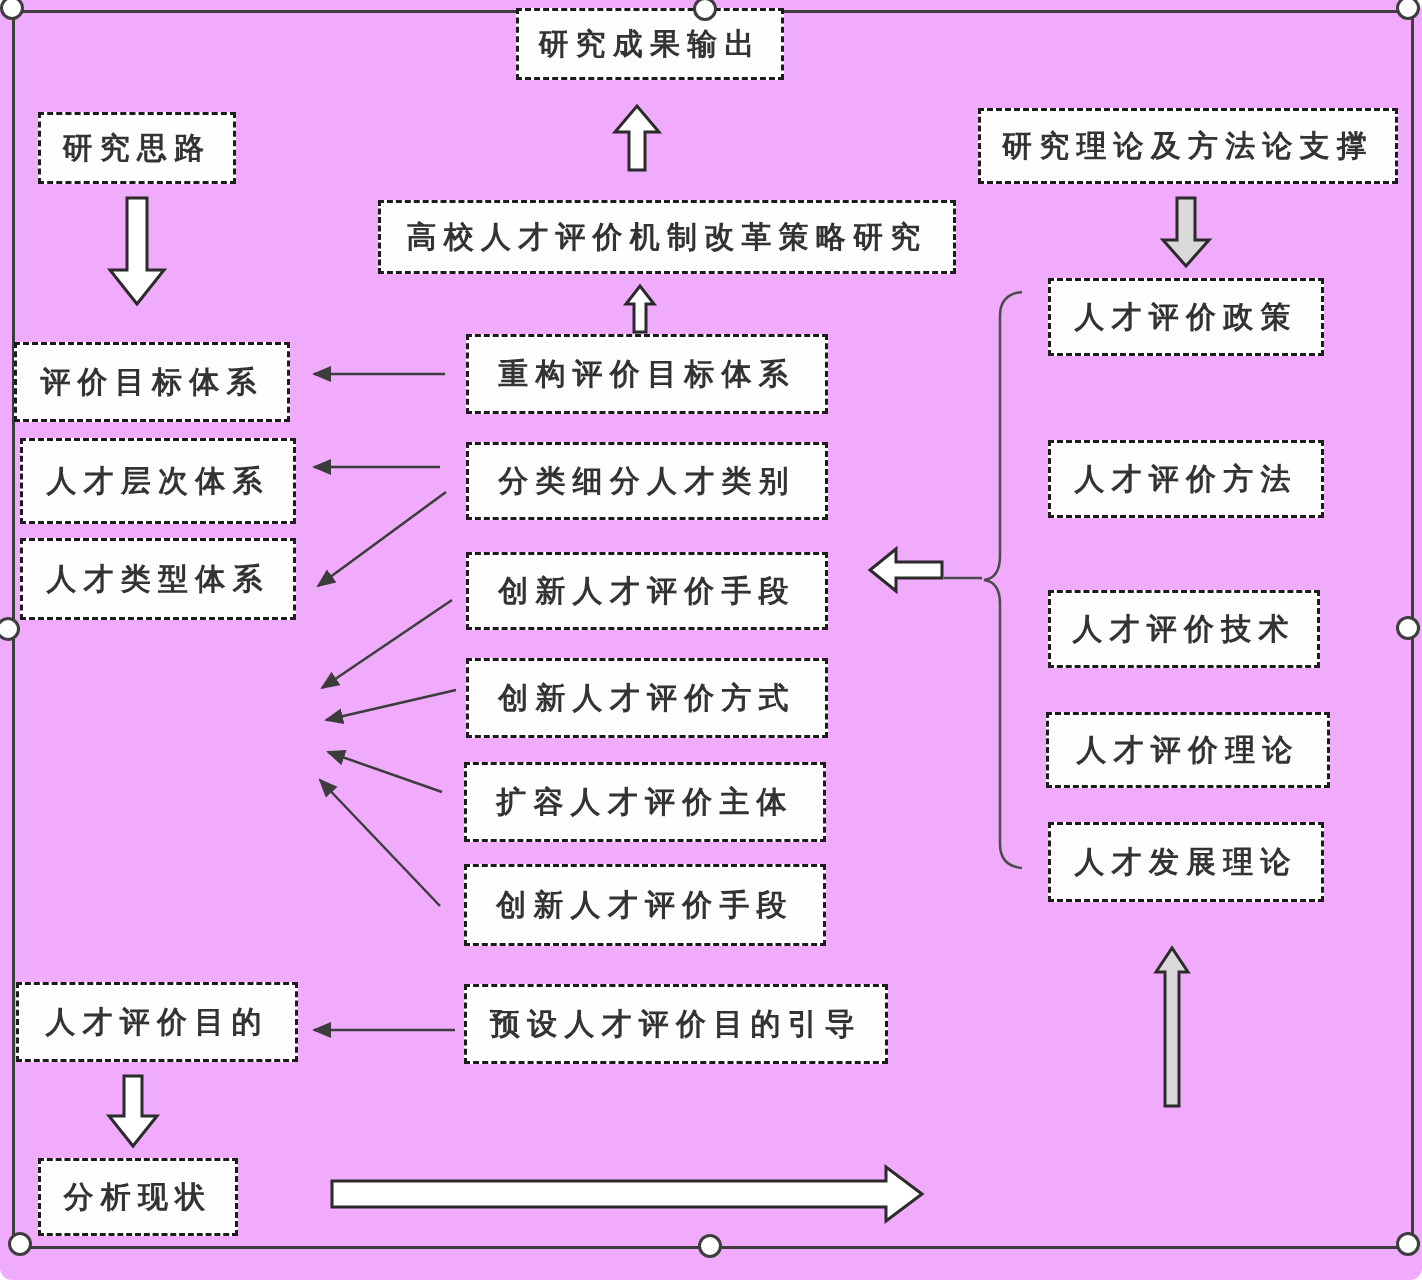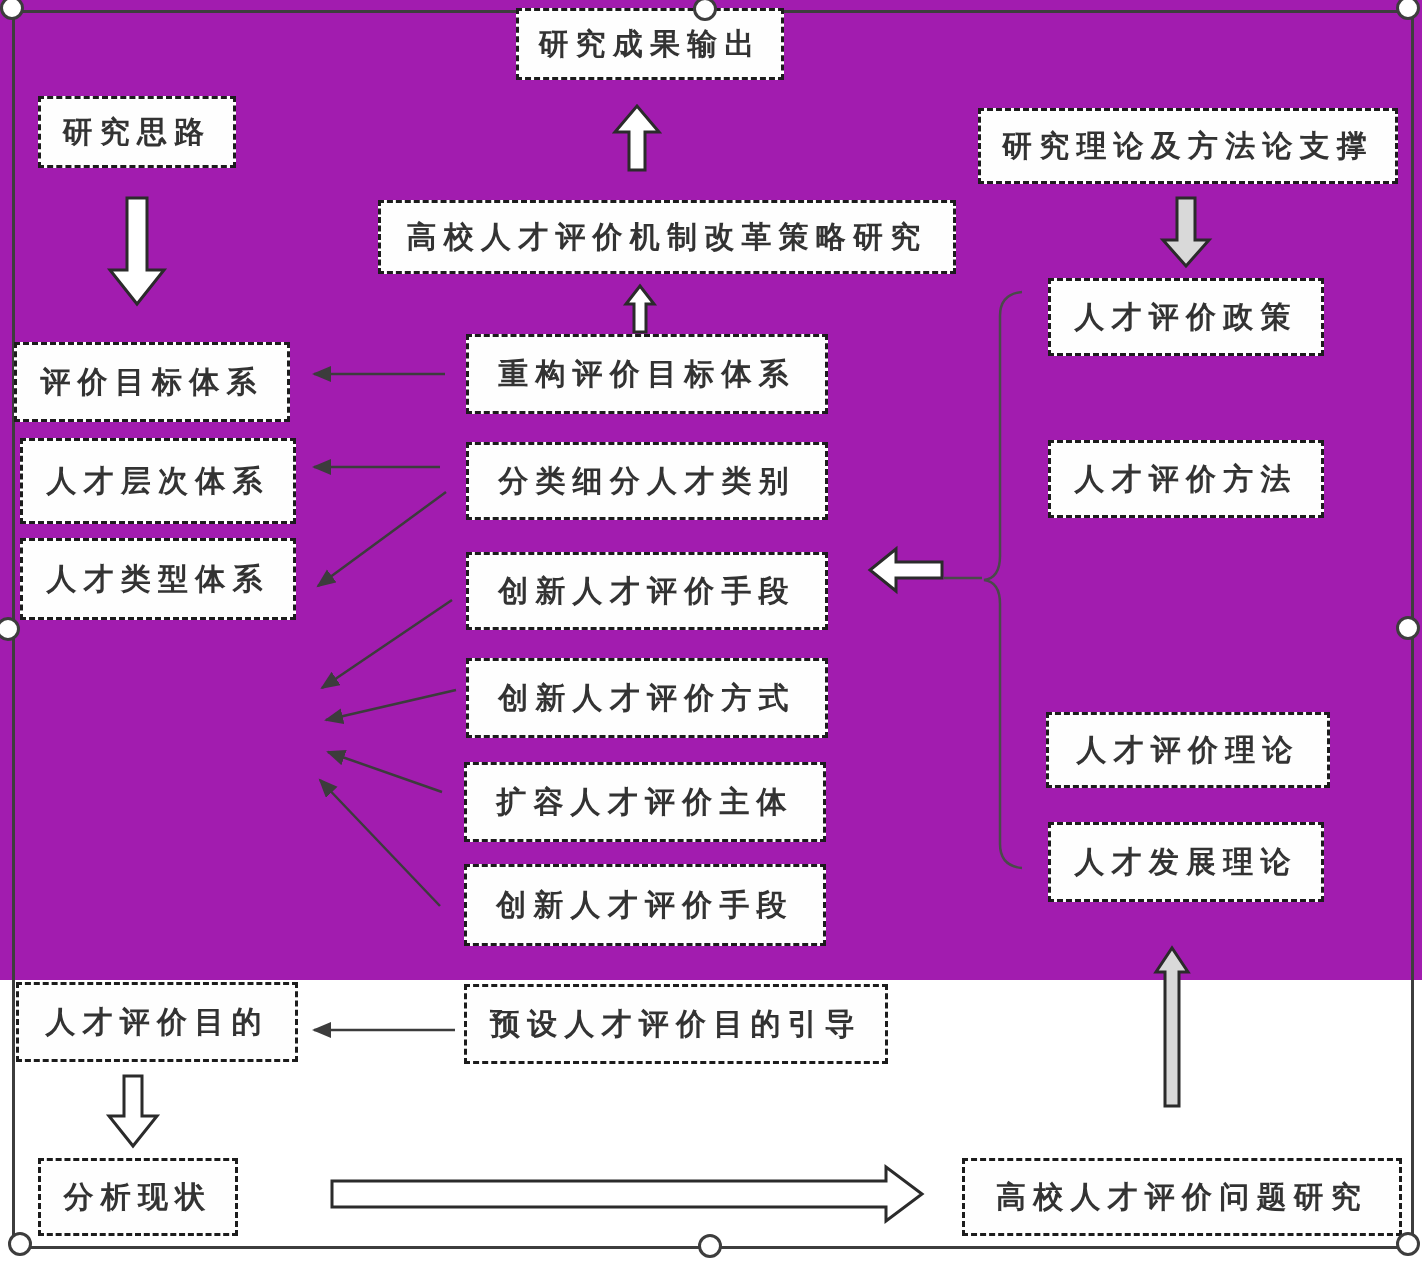--- a/index.html
+++ b/index.html
@@ -1,18 +1,18 @@
 <!DOCTYPE html>
 <html><head>
 <meta charset="utf-8">
 <style>
   html,body{margin:0;padding:0;background:#ffffff;}
   body{width:1422px;height:1280px;position:relative;overflow:hidden;
        font-family:"DejaVu Sans","Liberation Sans",sans-serif;}
-  #stage{position:absolute;left:0;top:0;width:1422px;height:980px;background:#a21caf;}
+  #stage{position:absolute;left:0;top:0;width:1422px;height:1280px;background:#f0abfc;border-radius:12px;}
   .frame{position:absolute;left:12px;top:10px;width:1396px;height:1233px;
          border:3px solid #3d3d3d;z-index:0;}
   .handle{position:absolute;width:24px;height:24px;border:3px solid #3d3d3d;
           background:#ffffff;border-radius:50%;z-index:3;box-sizing:border-box;}
   svg.wires{position:absolute;left:0;top:0;z-index:1;pointer-events:none;}
   .box{position:absolute;border:3px dashed #1c1c1c;background:#fefefe;
        display:flex;align-items:center;justify-content:center;
        font-size:30px;font-weight:700;color:#333333;letter-spacing:0.24em;
        z-index:2;box-sizing:border-box;white-space:nowrap;}
 </style>
@@ -55,38 +55,38 @@
     <line x1="440" y1="467" x2="314" y2="467" stroke="#3c3c3c" stroke-width="2.5" marker-end="url(#ah)"></line>
     <line x1="446" y1="492" x2="318" y2="586" stroke="#3c3c3c" stroke-width="2.5" marker-end="url(#ah)"></line>
     <line x1="452" y1="600" x2="322" y2="688" stroke="#3c3c3c" stroke-width="2.5" marker-end="url(#ah)"></line>
     <line x1="456" y1="690" x2="326" y2="720" stroke="#3c3c3c" stroke-width="2.5" marker-end="url(#ah)"></line>
     <line x1="442" y1="792" x2="328" y2="752" stroke="#3c3c3c" stroke-width="2.5" marker-end="url(#ah)"></line>
     <line x1="440" y1="906" x2="320" y2="780" stroke="#3c3c3c" stroke-width="2.5" marker-end="url(#ah)"></line>
     <line x1="455" y1="1030" x2="314" y2="1030" stroke="#3c3c3c" stroke-width="2.5" marker-end="url(#ah)"></line>
   </svg>
 
   <div class="box" style="left:516px;top:8px;width:268px;height:72px">研究成果输出</div>
-  <div class="box" style="left:38px;top:96px;width:198px;height:72px">研究思路</div>
+  <div class="box" style="left:38px;top:112px;width:198px;height:72px">研究思路</div>
   <div class="box" style="left:978px;top:108px;width:420px;height:76px">研究理论及方法论支撑</div>
   <div class="box" style="left:378px;top:200px;width:578px;height:74px">高校人才评价机制改革策略研究</div>
 
   <div class="box" style="left:14px;top:342px;width:276px;height:80px">评价目标体系</div>
   <div class="box" style="left:20px;top:538px;width:276px;height:82px">人才类型体系</div>
   <div class="box" style="left:20px;top:438px;width:276px;height:86px">人才层次体系</div>
   <div class="box" style="left:16px;top:982px;width:282px;height:80px">人才评价目的</div>
   <div class="box" style="left:38px;top:1158px;width:200px;height:78px">分析现状</div>
 
   <div class="box" style="left:466px;top:334px;width:362px;height:80px">重构评价目标体系</div>
   <div class="box" style="left:466px;top:442px;width:362px;height:78px">分类细分人才类别</div>
   <div class="box" style="left:466px;top:552px;width:362px;height:78px">创新人才评价手段</div>
   <div class="box" style="left:466px;top:658px;width:362px;height:80px">创新人才评价方式</div>
   <div class="box" style="left:464px;top:762px;width:362px;height:80px">扩容人才评价主体</div>
   <div class="box" style="left:464px;top:864px;width:362px;height:82px">创新人才评价手段</div>
   <div class="box" style="left:464px;top:984px;width:424px;height:80px">预设人才评价目的引导</div>
 
   <div class="box" style="left:1048px;top:278px;width:276px;height:78px">人才评价政策</div>
   <div class="box" style="left:1048px;top:440px;width:276px;height:78px">人才评价方法</div>
+  <div class="box" style="left:1048px;top:590px;width:272px;height:78px">人才评价技术</div>
   <div class="box" style="left:1046px;top:712px;width:284px;height:76px">人才评价理论</div>
   <div class="box" style="left:1048px;top:822px;width:276px;height:80px">人才发展理论</div>
 
-  <div class="box" style="left:962px;top:1158px;width:440px;height:78px">高校人才评价问题研究</div>
 
 </div>
 
 </body></html>

